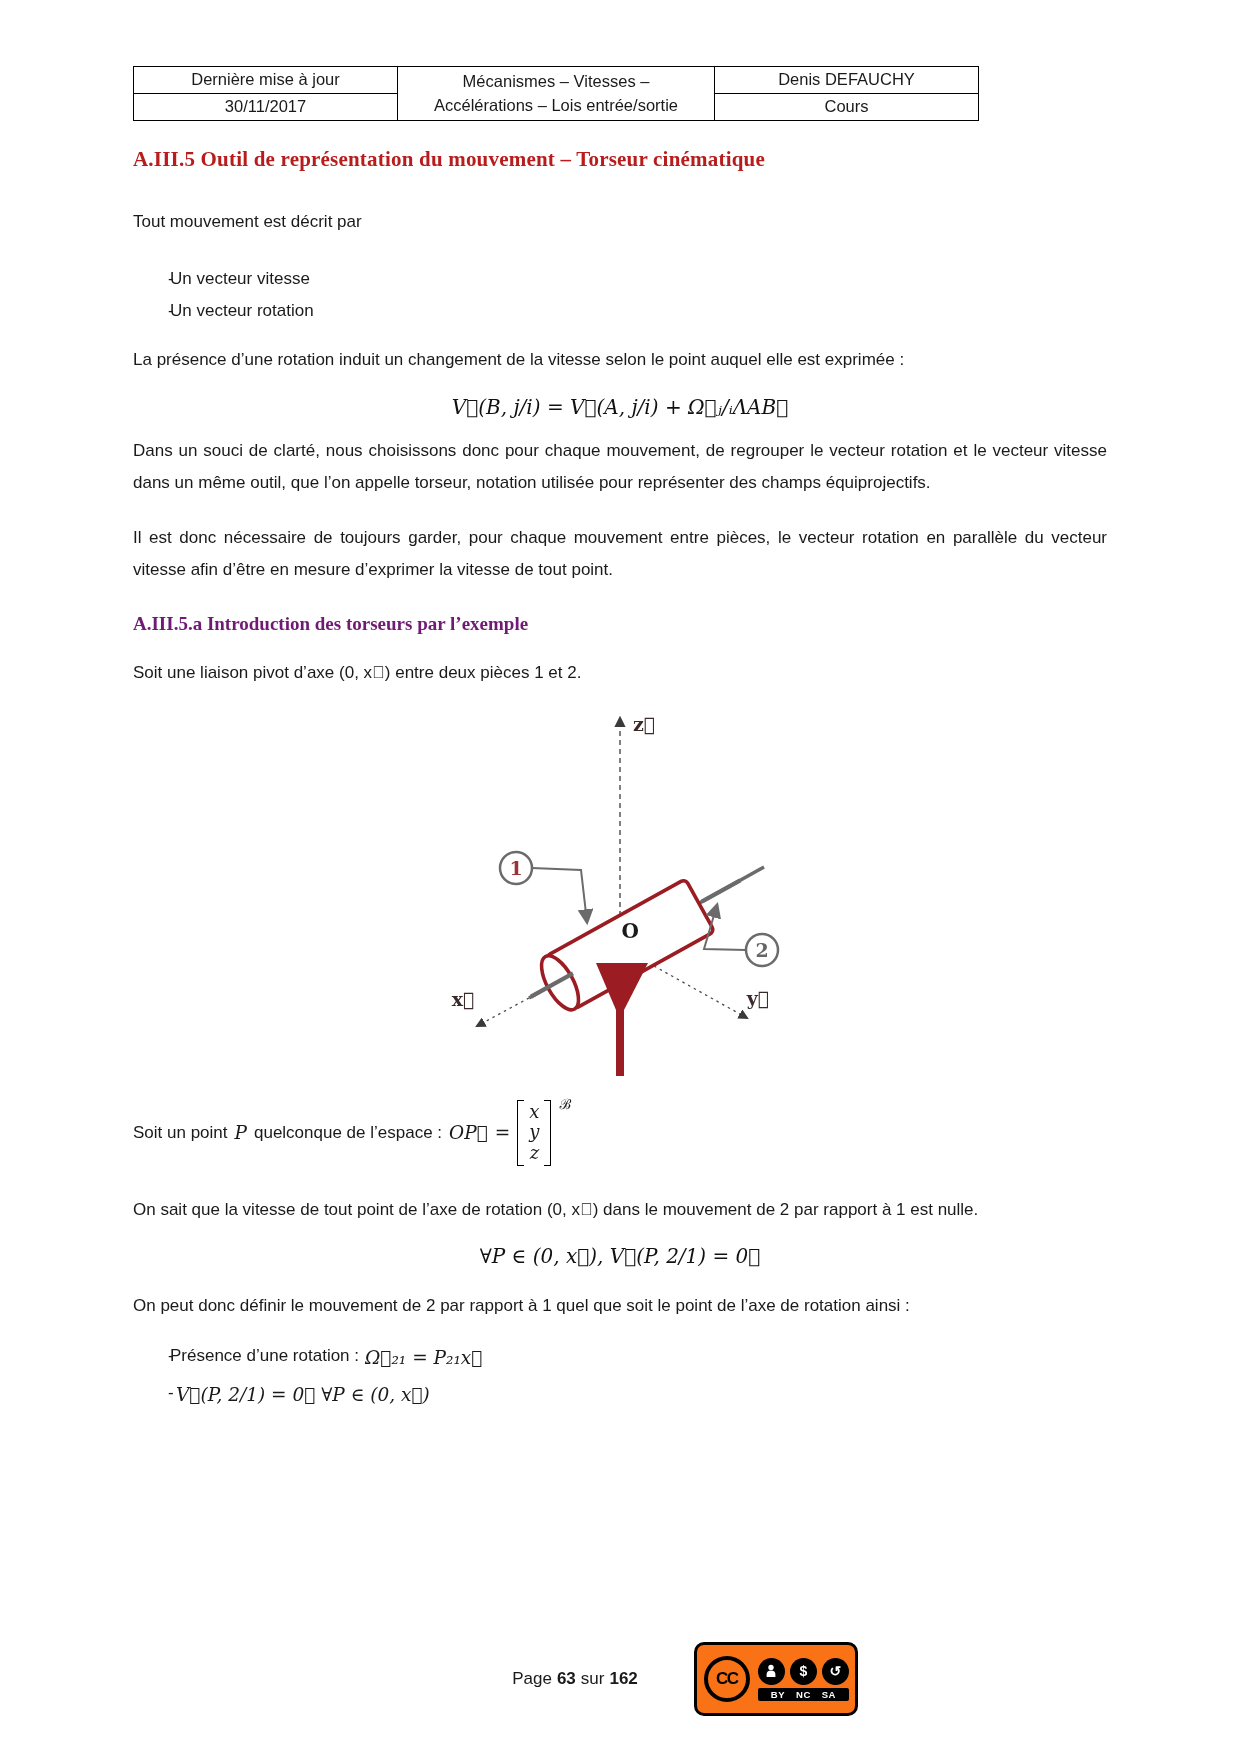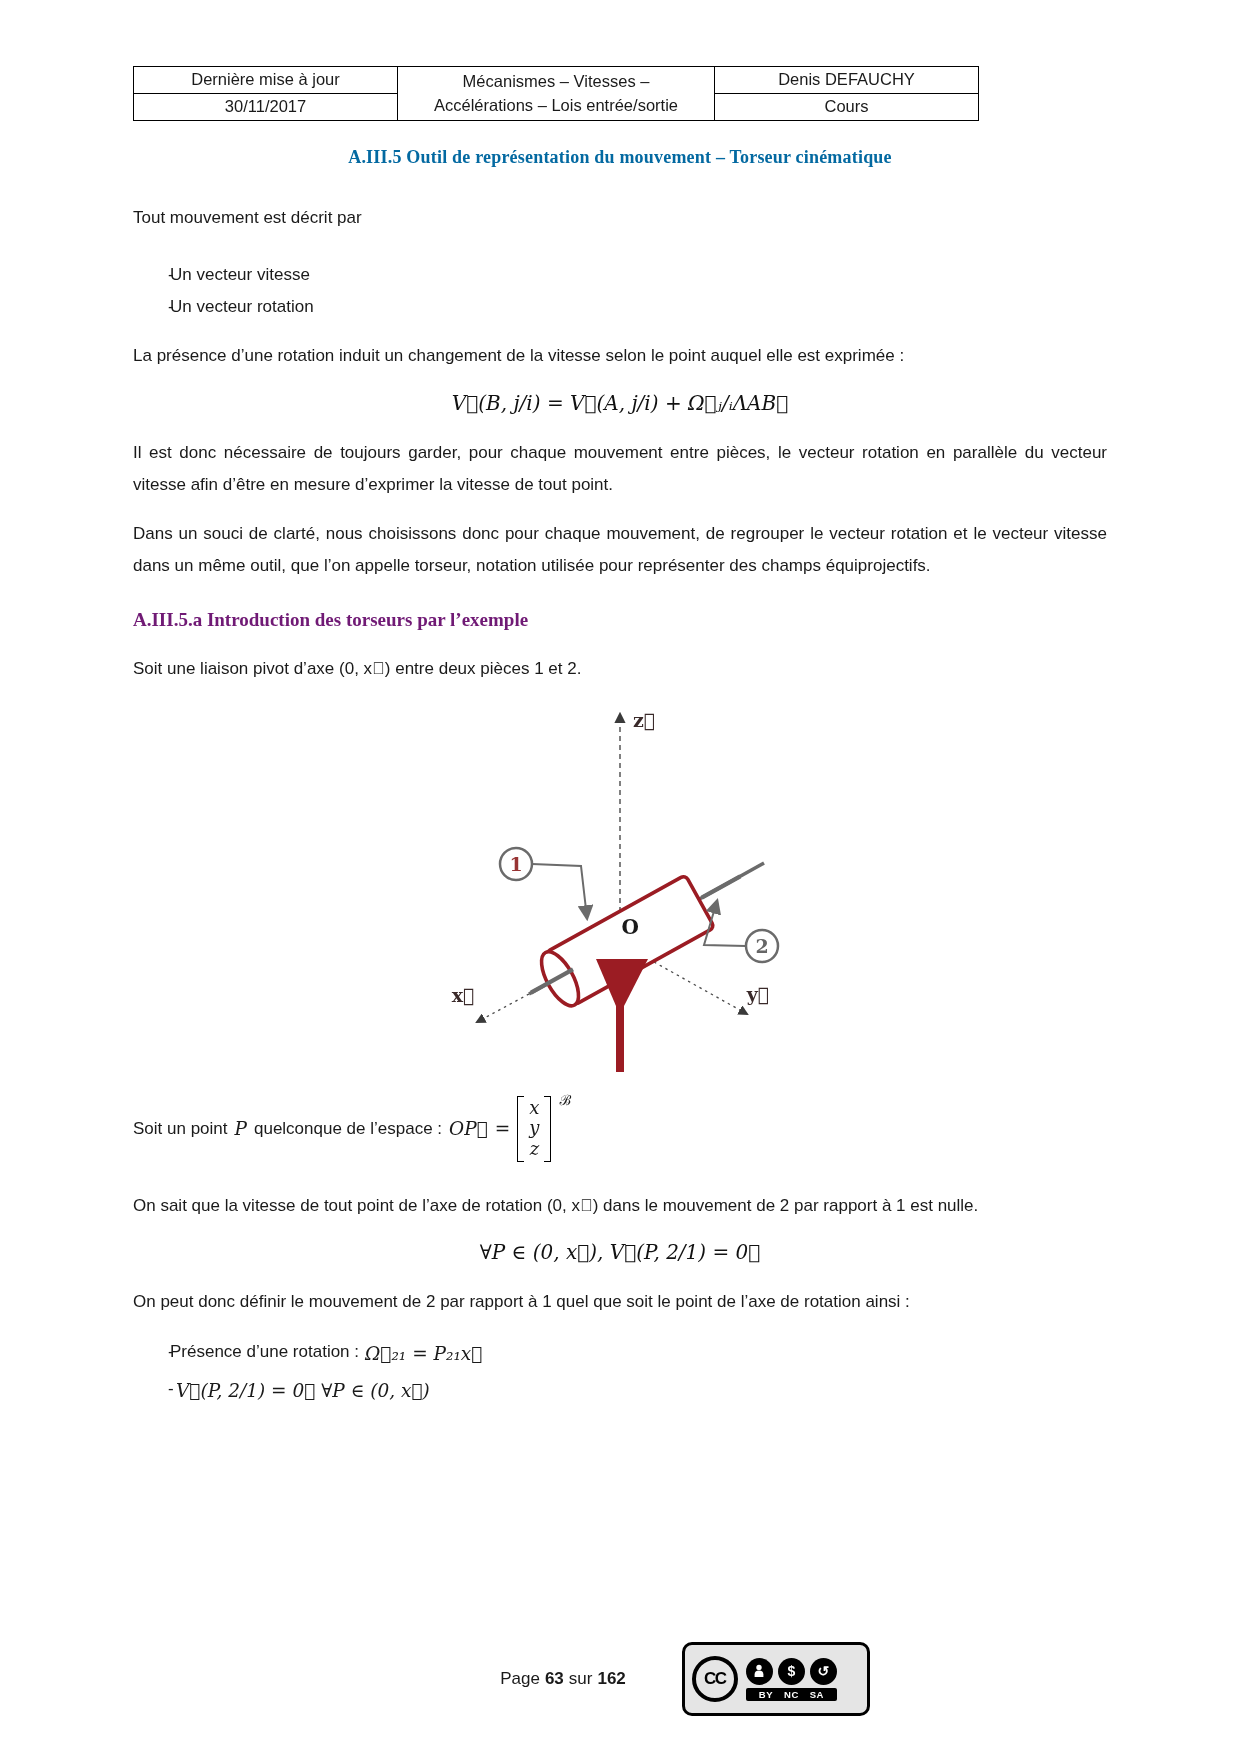--- a/index.html
+++ b/index.html
@@ -10,21 +10,21 @@
   }
   .content { padding:66px 133px 0 133px; }
 
   
   table.doc-table { border-collapse:collapse; width:845px; font-size:16.5px; table-layout:fixed; }
   table.doc-table td { border:1.7px solid #000; text-align:center; vertical-align:middle; padding:1px 4px; height:27px; line-height:1.45; }
   td.c1 { width:264px; } td.c2 { width:317px; } td.c3 { width:264px; }
 
   .title {
     margin-top:26px; font-family:"Liberation Serif", serif; font-weight:bold;
-    font-size:18px; color:#0369a1; letter-spacing:0.2px;text-align:center;
+    font-size:21px; color:#b91c1c; letter-spacing:0.2px;
   }
   .para { font-size:17px; line-height:1.92; text-align:justify; margin:0; }
   .m-t34 { margin-top:34px; } .m-t26 { margin-top:16px; } .m-t22 { margin-top:22px; }
   .m-t20 { margin-top:28px; } .m-t16 { margin-top:16px; }
 
   .dash-list { margin-top:24px; }
   .dash-item { display:flex; font-size:17px; line-height:1.92; }
   .dash-item .dash { width:37px; padding-left:35px; flex:none; }
   .dash-item .dash-txt { padding-left:0; }
   .formula {
@@ -53,21 +53,21 @@
   .define-item { display:flex; font-size:17px; line-height:2.0; }
   .define-item .dash { width:37px; padding-left:35px; flex:none; }
   .define-item .d-math { font-family:"DejaVu Serif","Liberation Serif",serif; font-style:italic; font-size:18.5px; margin-left:6px; }
 
   
   .footer { position:absolute; left:0; right:0; bottom:38px; display:flex; justify-content:center;
             align-items:center; gap:56px; padding-left:130px; }
   .page-num { font-size:17px; display:flex; gap:5px; align-items:center; }
   .page-num .b { font-weight:bold; }
 
-  .cc-badge { width:188px; height:74px; border:3.5px solid #000; border-radius:10px; background:#e5e5e5;
+  .cc-badge { width:164px; height:74px; border:3.5px solid #000; border-radius:10px; background:#f97316;
               display:flex; align-items:center; gap:8px; padding:4px 7px; }
   .cc-logo { width:46px; height:46px; border:4.5px solid #000; border-radius:50%; flex:none;
              display:flex; align-items:center; justify-content:center;
              font-weight:bold; font-size:17px; letter-spacing:-1.5px; color:#000; }
   .cc-right { display:flex; flex-direction:column; align-items:center; }
   .cc-icons { display:flex; gap:5px; }
   .cc-icon { width:27px; height:27px; background:#000; border-radius:50%; color:#fff;
              display:flex; align-items:center; justify-content:center; font-size:14px; font-weight:bold; }
   .cc-labels { margin-top:3px; background:#000; color:#fff; font-size:9.5px; font-weight:bold;
                display:flex; gap:11px; padding:1px 13px; border-radius:2px; letter-spacing:0.5px; }
@@ -109,23 +109,23 @@
       <div class="dash-item">
         <span class="dash">-</span>
         <span class="dash-txt">Un vecteur rotation</span>
       </div>
     </div>
 
     <p class="para m-t26">La présence d’une rotation induit un changement de la vitesse selon le point auquel elle est exprimée :</p>
 
     <div class="formula">V⃗(B, j/i) = V⃗(A, j/i) + Ω⃗ⱼ/ᵢΛAB⃗</div>
 
+    <p class="para m-t16">Dans un souci de clarté, nous choisissons donc pour chaque mouvement, de regrouper le vecteur rotation et le vecteur vitesse dans un même outil, que l’on appelle torseur, notation utilisée pour représenter des champs équiprojectifs.</p>
+
     <p class="para m-t22">Il est donc nécessaire de toujours garder, pour chaque mouvement entre pièces, le vecteur rotation en parallèle du vecteur vitesse afin d’être en mesure d’exprimer la vitesse de tout point.</p>
-
-    <p class="para m-t16">Dans un souci de clarté, nous choisissons donc pour chaque mouvement, de regrouper le vecteur rotation et le vecteur vitesse dans un même outil, que l’on appelle torseur, notation utilisée pour représenter des champs équiprojectifs.</p>
 
     <div class="subheading">A.III.5.a Introduction des torseurs par l’exemple</div>
 
     <p class="para m-t22">Soit une liaison pivot d’axe (0, x⃗) entre deux pièces 1 et 2.</p>
 
     <div class="fig-wrap">
       <svg width="390" height="380" viewBox="0 0 390 380">
         <defs>
           <marker id="ahDark" viewBox="0 0 10 10" refX="8" refY="5" markerWidth="8" markerHeight="8" orient="auto-start-reverse">
             <path d="M0,0 L10,5 L0,10 z" fill="#3a3a3a"></path>

